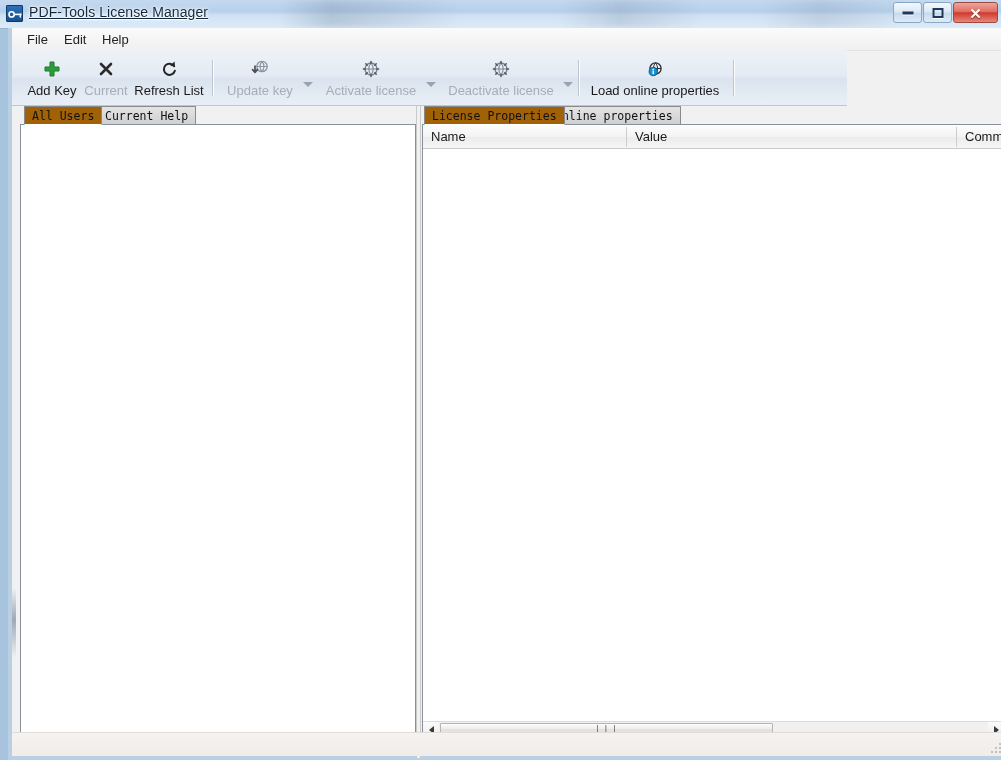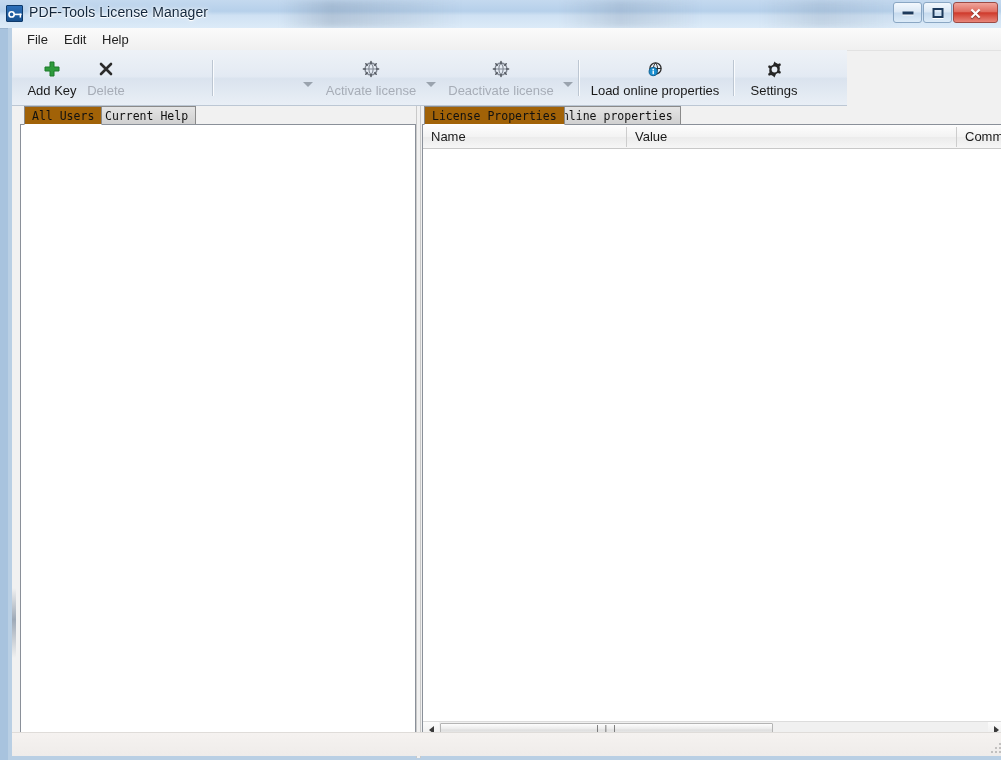--- a/index.html
+++ b/index.html
@@ -32,20 +32,21 @@
     position:absolute;left:6px;top:5px;width:17px;height:17px;
     background:linear-gradient(180deg,#2d6fb8,#17508f);
     border:1px solid #0e3a6b;box-sizing:border-box;border-radius:1px;
   }
   .title-icon svg{position:absolute;left:1px;top:2px;}
   .title-text{
     position:absolute;left:29px;top:4px;
     font-size:14px;color:#12263c;letter-spacing:.1px;
     text-shadow:0 0 3px #ffffff,0 0 6px #ffffff,0 1px 0 #ffffff;
     white-space:nowrap;
+    text-decoration:underline;
   }
   .winbtns{position:absolute;right:3px;top:2px;height:22px;display:flex;gap:1px;}
   .wbtn{
     width:29px;height:21px;box-sizing:border-box;
     border:1px solid #8aa7c4;border-radius:3px;
     background:linear-gradient(180deg,#f3f8fd 0%,#dbe8f5 48%,#c6daee 52%,#dcebf8 100%);
     position:relative;
   }
   .wbtn.close{
     width:45px;
@@ -225,26 +226,45 @@
           </div>
           <div class="tlabel">Add Key</div>
         </div>
 
         <div class="tbtn disabled" style="left:68px;width:52px;">
           <div class="ticon">
             <svg width="18" height="18" viewBox="0 0 18 18">
               <path d="M4 4 L14 14 M14 4 L4 14" stroke="#2b2b2b" stroke-width="2.6" stroke-linecap="round"></path>
             </svg>
           </div>
-          <div class="tlabel">Delete</div>
-        </div>
-
+          <div class="tlabel">Current</div>
+        </div>
+
+        <div class="tbtn" style="left:118px;width:78px;">
+          <div class="ticon">
+            <svg width="18" height="18" viewBox="0 0 18 18">
+              <path d="M14.2 6.2a5.6 5.6 0 1 0 .7 4.6" fill="none" stroke="#232323" stroke-width="2" stroke-linecap="round"></path>
+              <path d="M14.6 1.6 L14.9 6.8 L10.1 5.6 Z" fill="#232323"></path>
+            </svg>
+          </div>
+          <div class="tlabel">Refresh List</div>
+        </div>
 
         <div class="tsep" style="left:200px;"></div>
 
+        <div class="tbtn disabled" style="left:206px;width:84px;">
+          <div class="ticon">
+            <svg width="20" height="20" viewBox="0 0 20 20">
+              <circle cx="12" cy="7.5" r="5.2" fill="none" stroke="#8d94a0" stroke-width="1.3"></circle>
+              <path d="M6.8 7.5h10.4M12 2.3c2.6 2.8 2.6 7.6 0 10.4M12 2.3c-2.6 2.8-2.6 7.6 0 10.4" fill="none" stroke="#8d94a0" stroke-width="1.1"></path>
+              <path d="M5 7v5.4M5 13.4 L2.6 10.6 M5 13.4 L7.4 10.6" fill="none" stroke="#4c5056" stroke-width="1.7" stroke-linecap="round"></path>
+            </svg>
+          </div>
+          <div class="tlabel">Update key</div>
+        </div>
         <div class="tarrow" style="left:291px;"></div>
 
         <div class="tbtn disabled" style="left:304px;width:110px;">
           <div class="ticon">
             <svg width="20" height="20" viewBox="0 0 20 20">
               <circle cx="10" cy="10" r="6" fill="none" stroke="#7f8691" stroke-width="1.4"></circle>
               <path d="M4 10h12M10 4c2.9 3.2 2.9 8.8 0 12M10 4c-2.9 3.2-2.9 8.8 0 12" fill="none" stroke="#7f8691" stroke-width="1.1"></path>
               <path d="M10 2.4v2M10 15.6v2M2.4 10h2M15.6 10h2M4.8 4.8l1.4 1.4M13.8 13.8l1.4 1.4M15.2 4.8l-1.4 1.4M6.2 13.8l-1.4 1.4" stroke="#50555d" stroke-width="1.5" stroke-linecap="round"></path>
             </svg>
           </div>
@@ -274,29 +294,20 @@
               <circle cx="7.2" cy="11.6" r="4.1" fill="#1a8fd0" stroke="#0d5f92" stroke-width="1"></circle>
               <circle cx="7.2" cy="9.4" r="0.85" fill="#ffffff"></circle>
               <rect x="6.55" y="10.7" width="1.35" height="3.5" fill="#ffffff"></rect>
             </svg>
           </div>
           <div class="tlabel">Load online properties</div>
         </div>
 
         <div class="tsep" style="left:721px;"></div>
 
-        <div class="tbtn" style="left:727px;width:70px;">
-          <div class="ticon">
-            <svg width="19" height="19" viewBox="0 0 19 19">
-              <path d="M9.5 1.4 11 3.1a6.6 6.6 0 0 1 1.9.8l2.2-.6.9 1.6-1.5 1.7c.2.6.3 1.2.3 1.9s-.1 1.3-.3 1.9l1.5 1.7-.9 1.6-2.2-.6a6.6 6.6 0 0 1-1.9.8L9.5 17.6 8 15.9a6.6 6.6 0 0 1-1.9-.8l-2.2.6-.9-1.6 1.5-1.7a6.7 6.7 0 0 1 0-3.8L3 6.9l.9-1.6 2.2.6A6.6 6.6 0 0 1 8 5.1z" fill="#262626"></path>
-              <circle cx="9.5" cy="9.5" r="2.9" fill="#e6ecf4"></circle>
-            </svg>
-          </div>
-          <div class="tlabel">Settings</div>
-        </div>
       </div>
 
       <div class="left-pane">
         <div class="tabstrip">
           <div class="tab active" style="left:4px;">All Users</div>
           <div class="tab" style="left:77px;">Current Help</div>
         </div>
         <div class="listbox left-list"></div>
       </div>
 

